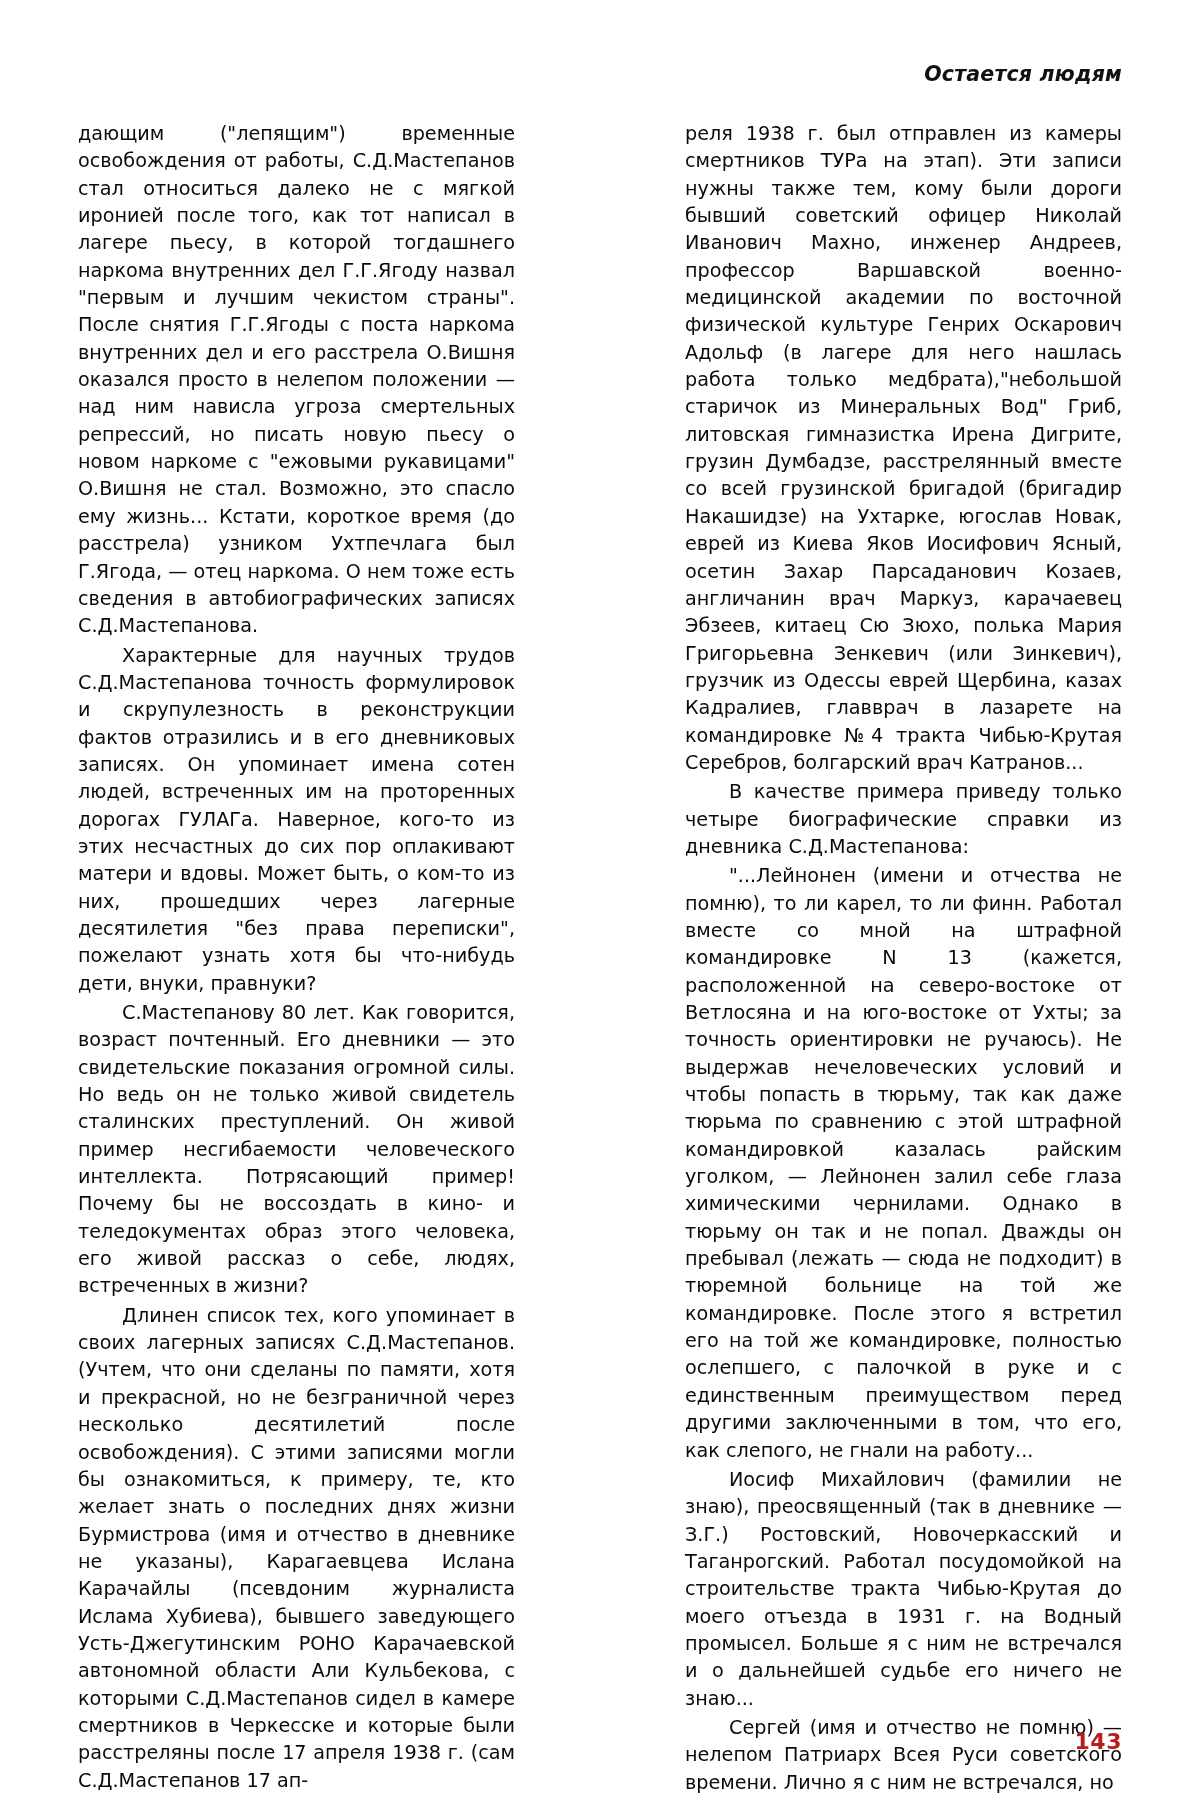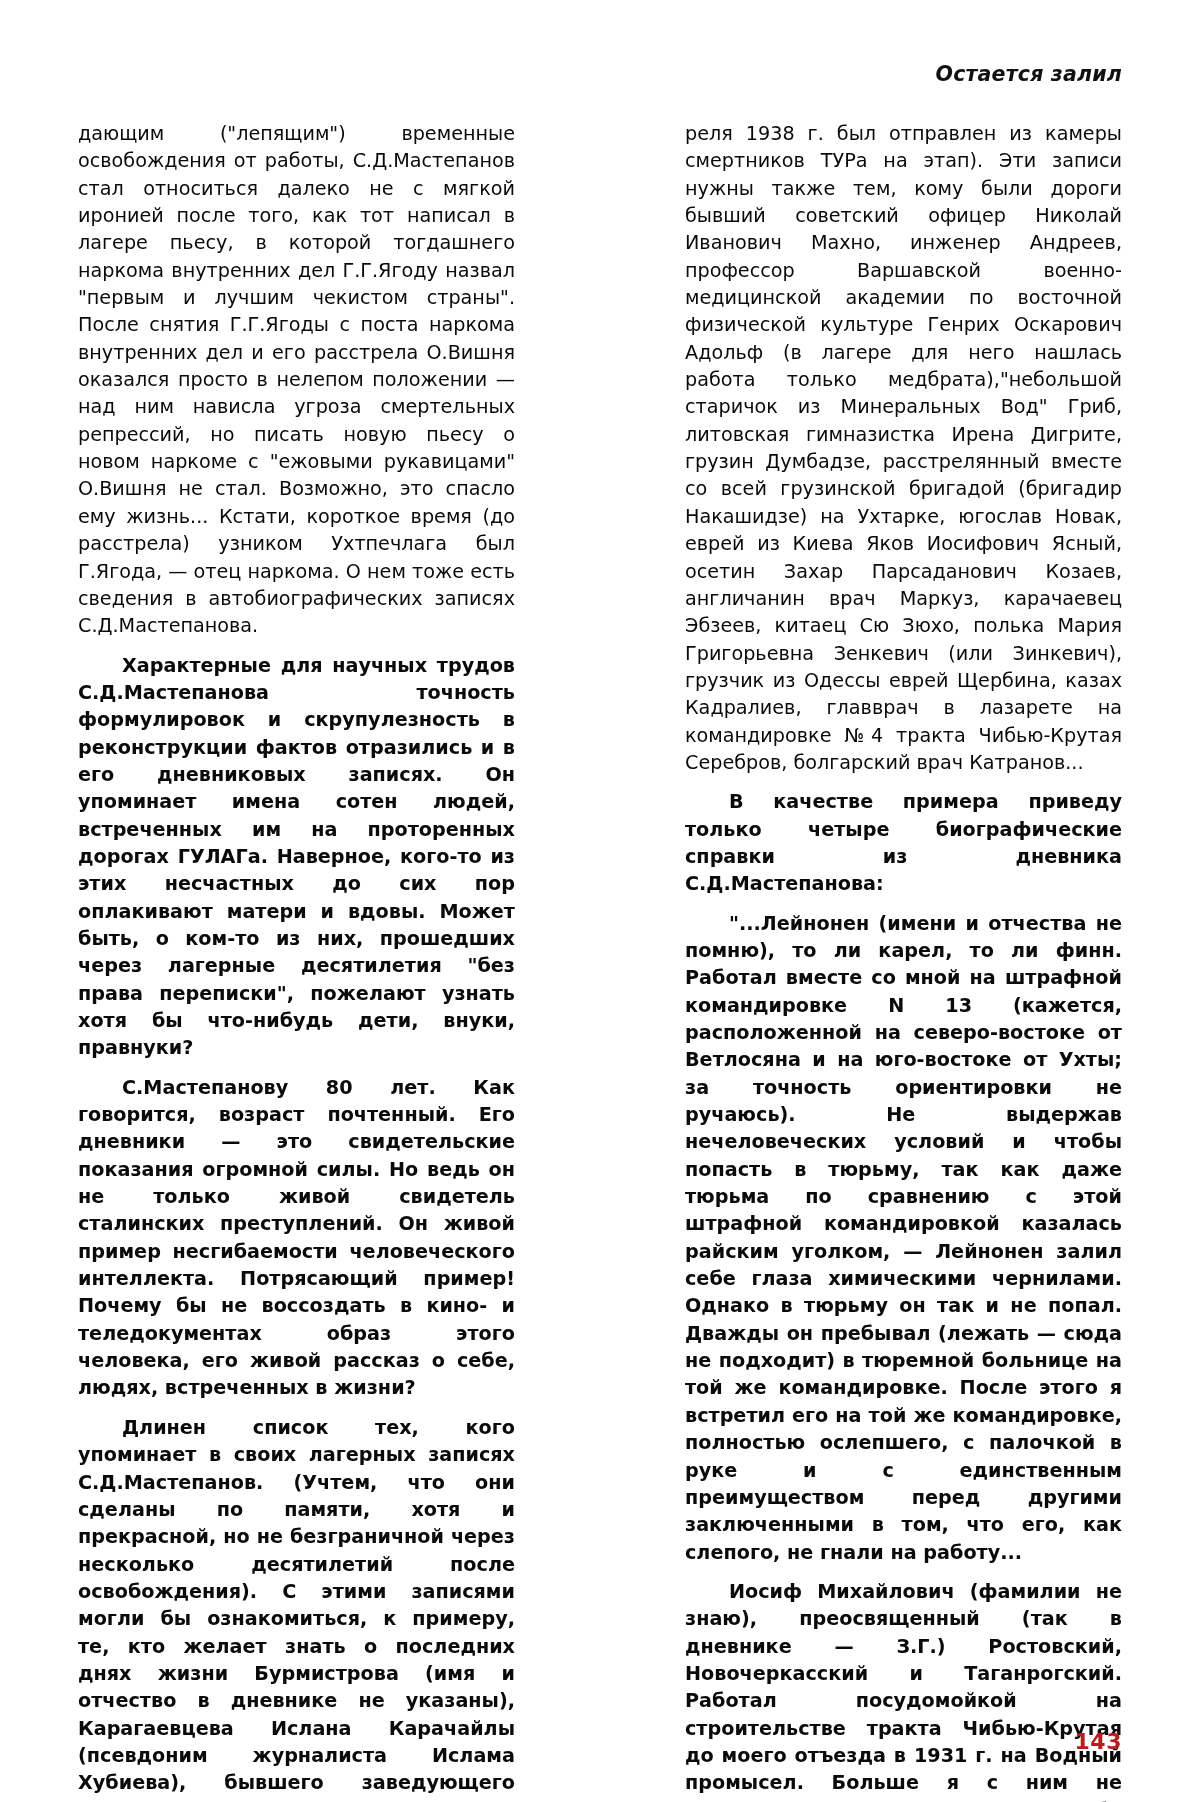--- a/index.html
+++ b/index.html
@@ -48,39 +48,38 @@
     color: #0a0a0a;
   }
   .col p {
     margin: 0;
     text-indent: 0;
   }
   .col p.indent {
     text-indent: 44px;
   }
   .col p + p {
-    margin-top: 12px;
-    font-weight: bold;
+    margin-top: 2px;
   }
   .folio {
     position: absolute;
     right: 78px;
     bottom: 48px;
     font-size: 22px;
     font-weight: 700;
     letter-spacing: 0.5px;
     color: #b91c1c;
   }
 </style>
 </head>
 <body>
 
 <div class="page">
 
-  <div class="running-head">Остается залил</div>
+  <div class="running-head">Остается людям</div>
 
   <div class="columns">
 
     <div class="col">
       <p>дающим ("лепящим") временные освобождения от работы, С.Д.Мастепанов стал относиться далеко не с мягкой иронией после того, как тот написал в лагере пьесу, в которой тогдашнего наркома внутренних дел Г.Г.Ягоду назвал "первым и лучшим чекистом страны". После снятия Г.Г.Ягоды с поста наркома внутренних дел и его расстрела О.Вишня оказался просто в нелепом положении — над ним нависла угроза смертельных репрессий, но писать новую пьесу о новом наркоме с "ежовыми рукавицами" О.Вишня не стал. Возможно, это спасло ему жизнь... Кстати, короткое время (до расстрела) узником Ухтпечлага был Г.Ягода, — отец наркома. О нем тоже есть сведения в автобиографических записях С.Д.Мастепанова.</p>
       <p class="indent">Характерные для научных трудов С.Д.Мастепанова точность формулировок и скрупулезность в реконструкции фактов отразились и в его дневниковых записях. Он упоминает имена сотен людей, встреченных им на проторенных дорогах ГУЛАГа. Наверное, кого-то из этих несчастных до сих пор оплакивают матери и вдовы. Может быть, о ком-то из них, прошедших через лагерные десятилетия "без права переписки", пожелают узнать хотя бы что-нибудь дети, внуки, правнуки?</p>
       <p class="indent">С.Мастепанову 80 лет. Как говорится, возраст почтенный. Его дневники — это свидетельские показания огромной силы. Но ведь он не только живой свидетель сталинских преступлений. Он живой пример несгибаемости человеческого интеллекта. Потрясающий пример! Почему бы не воссоздать в кино- и теледокументах образ этого человека, его живой рассказ о себе, людях, встреченных в жизни?</p>
       <p class="indent">Длинен список тех, кого упоминает в своих лагерных записях С.Д.Мастепанов. (Учтем, что они сделаны по памяти, хотя и прекрасной, но не безграничной через несколько десятилетий после освобождения). С этими записями могли бы ознакомиться, к примеру, те, кто желает знать о последних днях жизни Бурмистрова (имя и отчество в дневнике не указаны), Карагаевцева Ислана Карачайлы (псевдоним журналиста Ислама Хубиева), бывшего заведующего Усть-Джегутинским РОНО Карачаевской автономной области Али Кульбекова, с которыми С.Д.Мастепанов сидел в камере смертников в Черкесске и которые были расстреляны после 17 апреля 1938 г. (сам С.Д.Мастепанов 17 ап-</p>
     </div>
 

